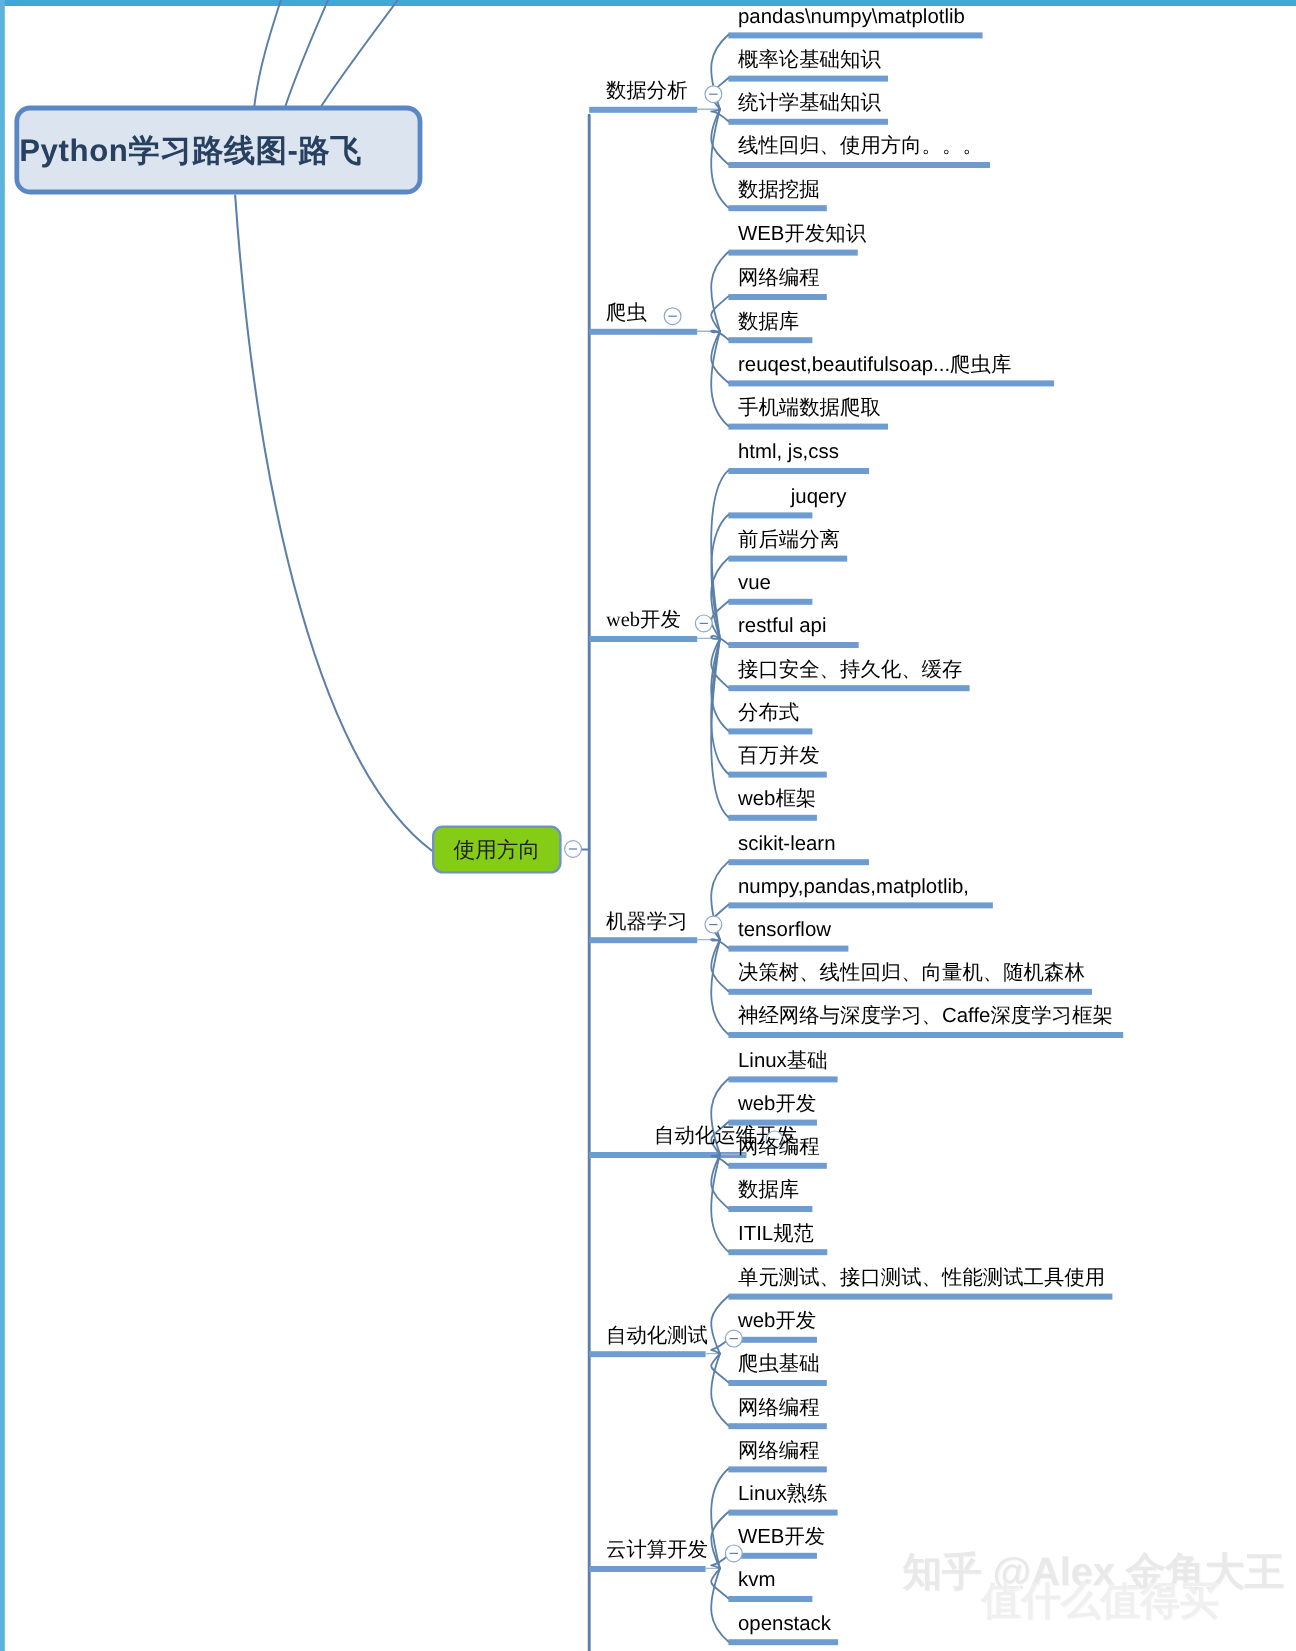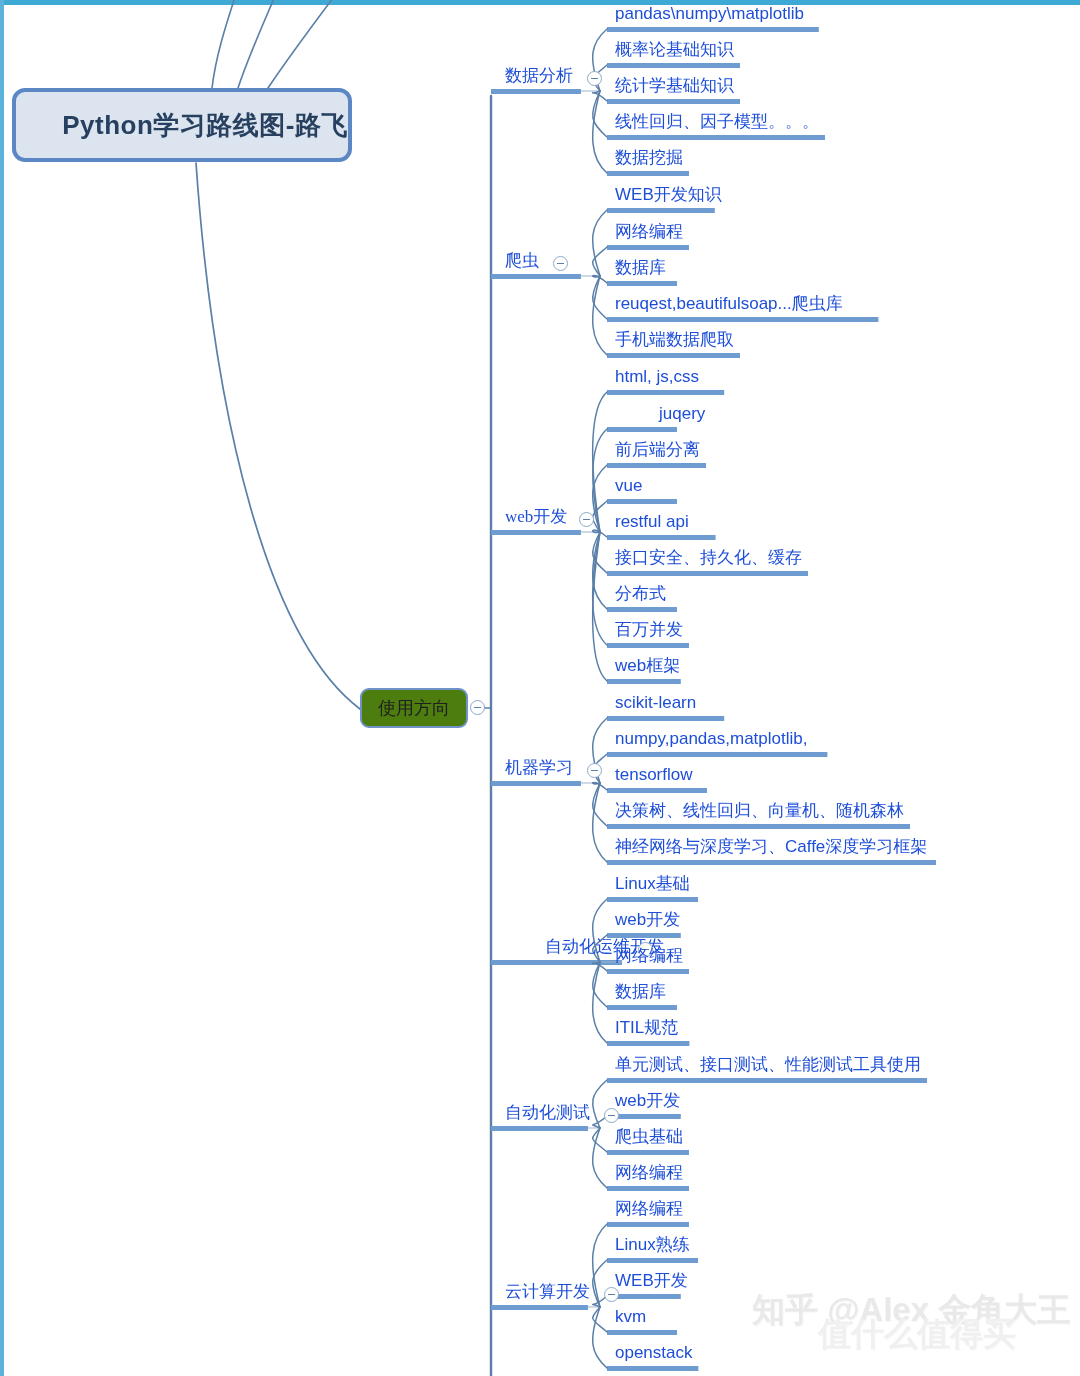--- a/index.html
+++ b/index.html
@@ -14,47 +14,47 @@
   svg.layer{position:absolute;left:0;top:0;width:1080px;height:1376px;pointer-events:none;}
 
   
   .frame-top{position:absolute;left:0;top:0;width:1080px;height:5px;background:#3fa9d6;}
   .frame-left{position:absolute;left:0;top:0;width:4px;height:1376px;background:#5bb3dc;}
 
   
   #title-box{
     position:absolute;left:12px;top:88px;width:340px;height:74px;
     background:#dce4ef;border:4px solid #5b87c5;border-radius:13px;
-    box-sizing:border-box;display:flex;align-items:center;justify-content:flex-end;
+    box-sizing:border-box;display:flex;align-items:center;justify-content:flex-start;
   }
   #title-box .txt{
     font-size:26px;font-weight:bold;color:#274060;letter-spacing:.5px;
     white-space:nowrap;
   }
 
   
   #center-node{
     position:absolute;left:360px;top:688px;width:108px;height:40px;
-    background:#4d7c0f;border:2px solid #6f93c8;border-radius:9px;
+    background:#84cc16;border:2px solid #6f93c8;border-radius:9px;
     box-sizing:border-box;display:flex;align-items:center;justify-content:center;
   }
   #center-node .txt{font-size:18px;color:#1f1f1f;white-space:nowrap;}
 
   
   .toggle{
     position:absolute;width:15px;height:15px;border-radius:50%;
     border:1px solid #8fa9c9;background:#ffffff;box-sizing:border-box;
   }
   .toggle::before{
     content:"";position:absolute;left:3px;top:6px;width:7px;height:1px;background:#5d7fa8;
   }
 
   
   .label{
-    position:absolute;white-space:nowrap;color:#1d4ed8;
+    position:absolute;white-space:nowrap;color:#000000;
     font-size:17px;line-height:1;
   }
   .label.branch{font-size:17px;font-family:Liberation Serif, serif;}
   .label.leaf{font-size:17px;}
 
   
   .wm{position:absolute;white-space:nowrap;font-weight:bold;pointer-events:none;}
   #wm-zhihu{
     left:752px;top:1288px;font-size:33px;color:#e9e9e9;
     text-shadow:1px 1px 0 #f6f6f6;
@@ -186,21 +186,21 @@
     <span class="txt">使用方向</span>
   </div>
   <div class="toggle" id="center-toggle" style="left:470px;top:700px;"></div>
 
   <div id="nodes">
       <div class="label branch" style="left: 505px; top: 67px;">数据分析</div>
       <div class="toggle" style="left: 587px; top: 71px;"></div>
       <div class="label leaf" style="left: 615px; top: 5px;">pandas\numpy\matplotlib</div>
       <div class="label leaf" style="left: 615px; top: 41px;">概率论基础知识</div>
       <div class="label leaf" style="left: 615px; top: 77px;">统计学基础知识</div>
-      <div class="label leaf" style="left: 615px; top: 113px;">线性回归、因子模型。。。</div>
+      <div class="label leaf" style="left: 615px; top: 113px;">线性回归、使用方向。。。</div>
       <div class="label leaf" style="left: 615px; top: 149px;">数据挖掘</div>
       <div class="label branch" style="left: 505px; top: 252px;">爬虫</div>
       <div class="toggle" style="left: 553px; top: 256px;"></div>
       <div class="label leaf" style="left: 615px; top: 186px;">WEB开发知识</div>
       <div class="label leaf" style="left: 615px; top: 223px;">网络编程</div>
       <div class="label leaf" style="left: 615px; top: 259px;">数据库</div>
       <div class="label leaf" style="left: 615px; top: 295px;">reuqest,beautifulsoap...爬虫库</div>
       <div class="label leaf" style="left: 615px; top: 331px;">手机端数据爬取</div>
       <div class="label branch" style="left: 505px; top: 508px;">web开发</div>
       <div class="toggle" style="left: 578.8px; top: 512px;"></div>

